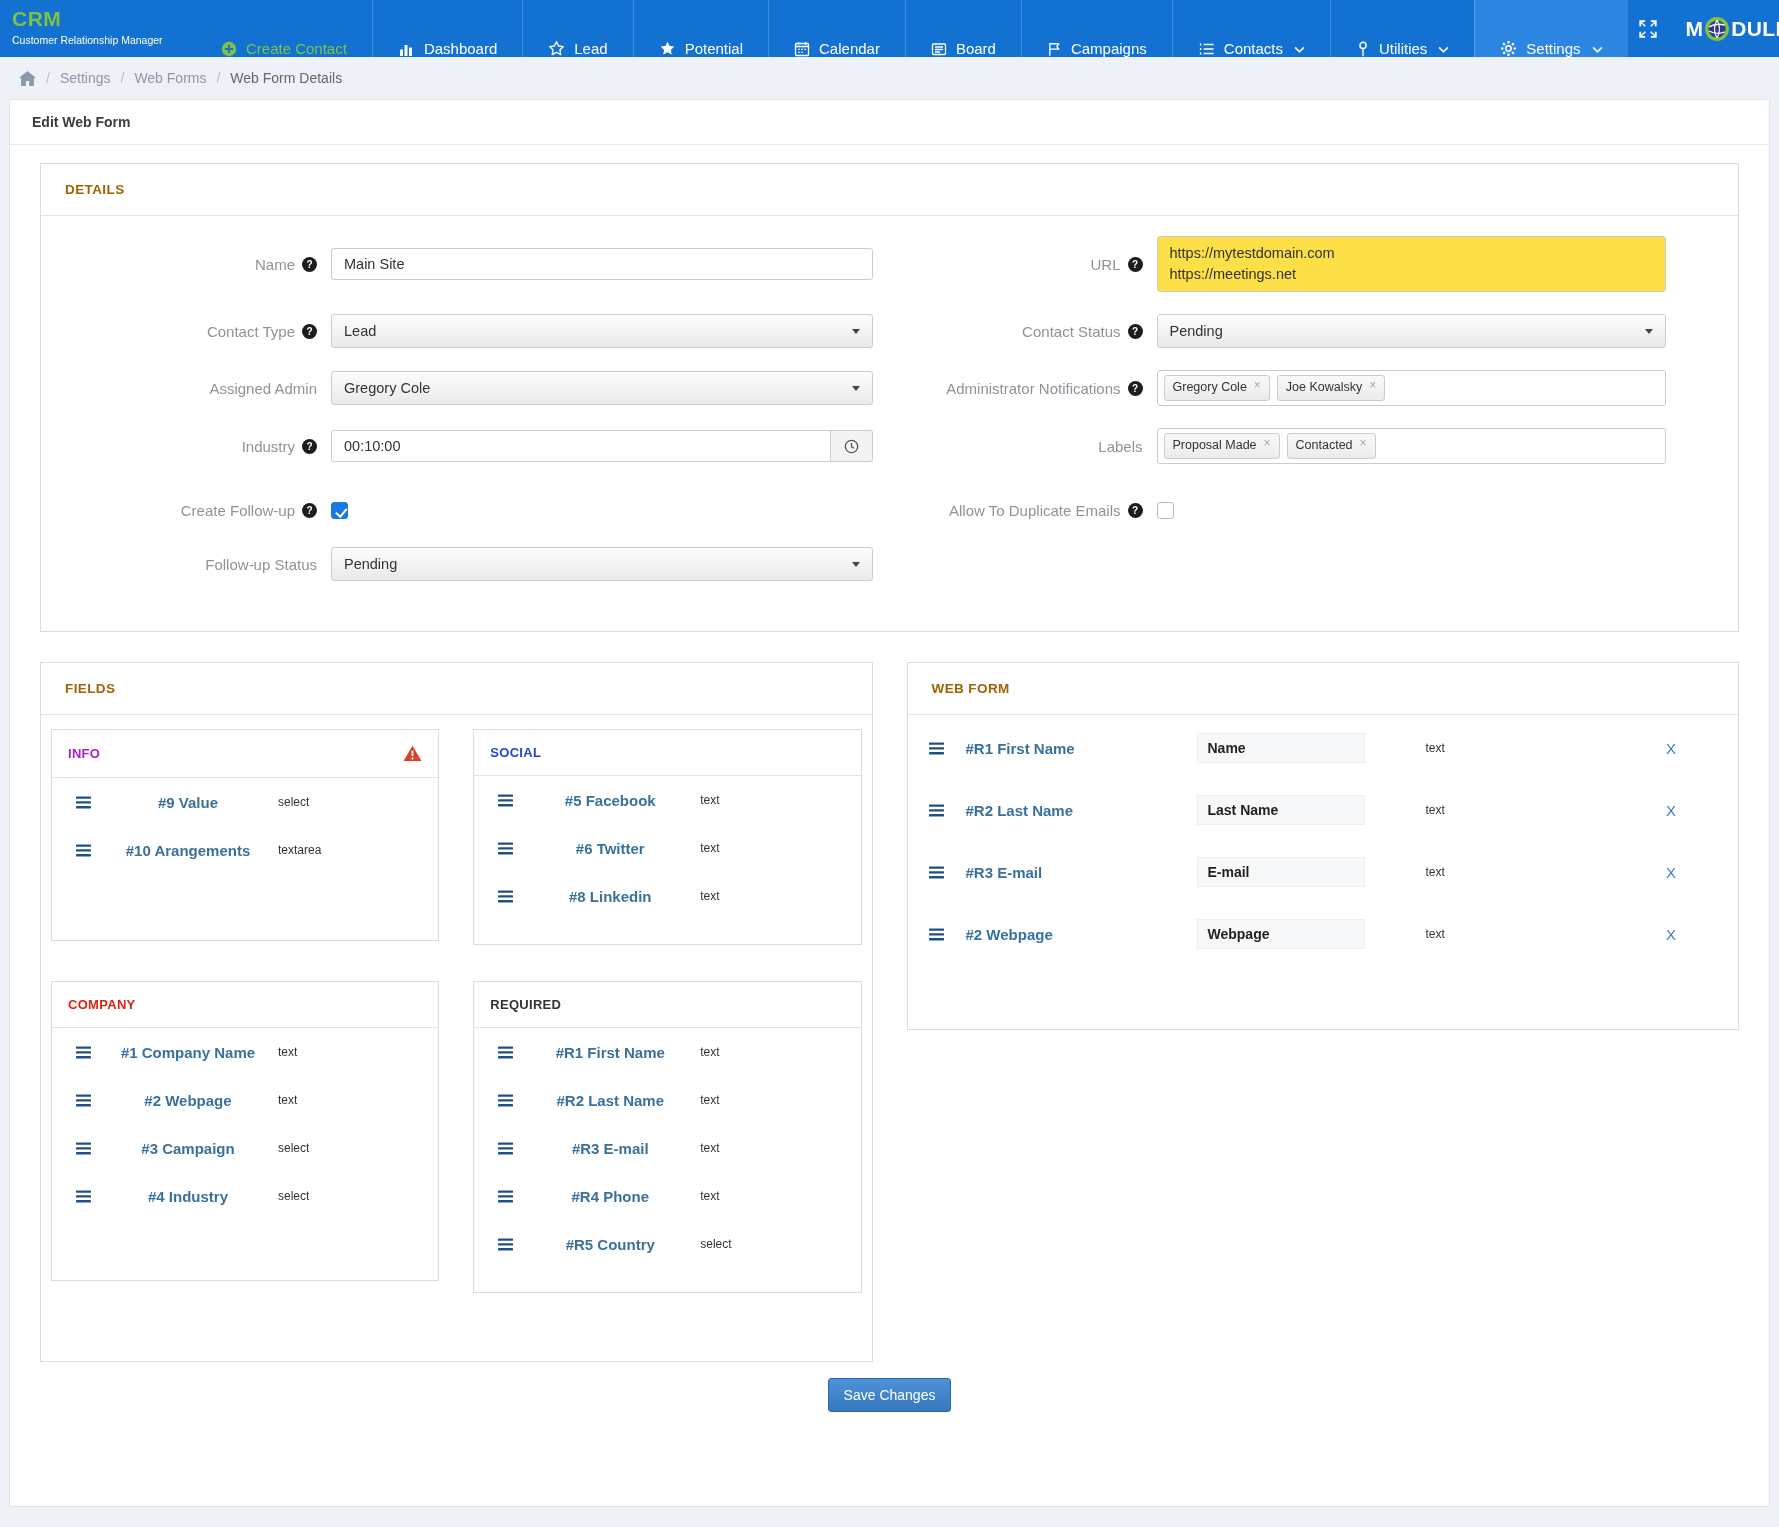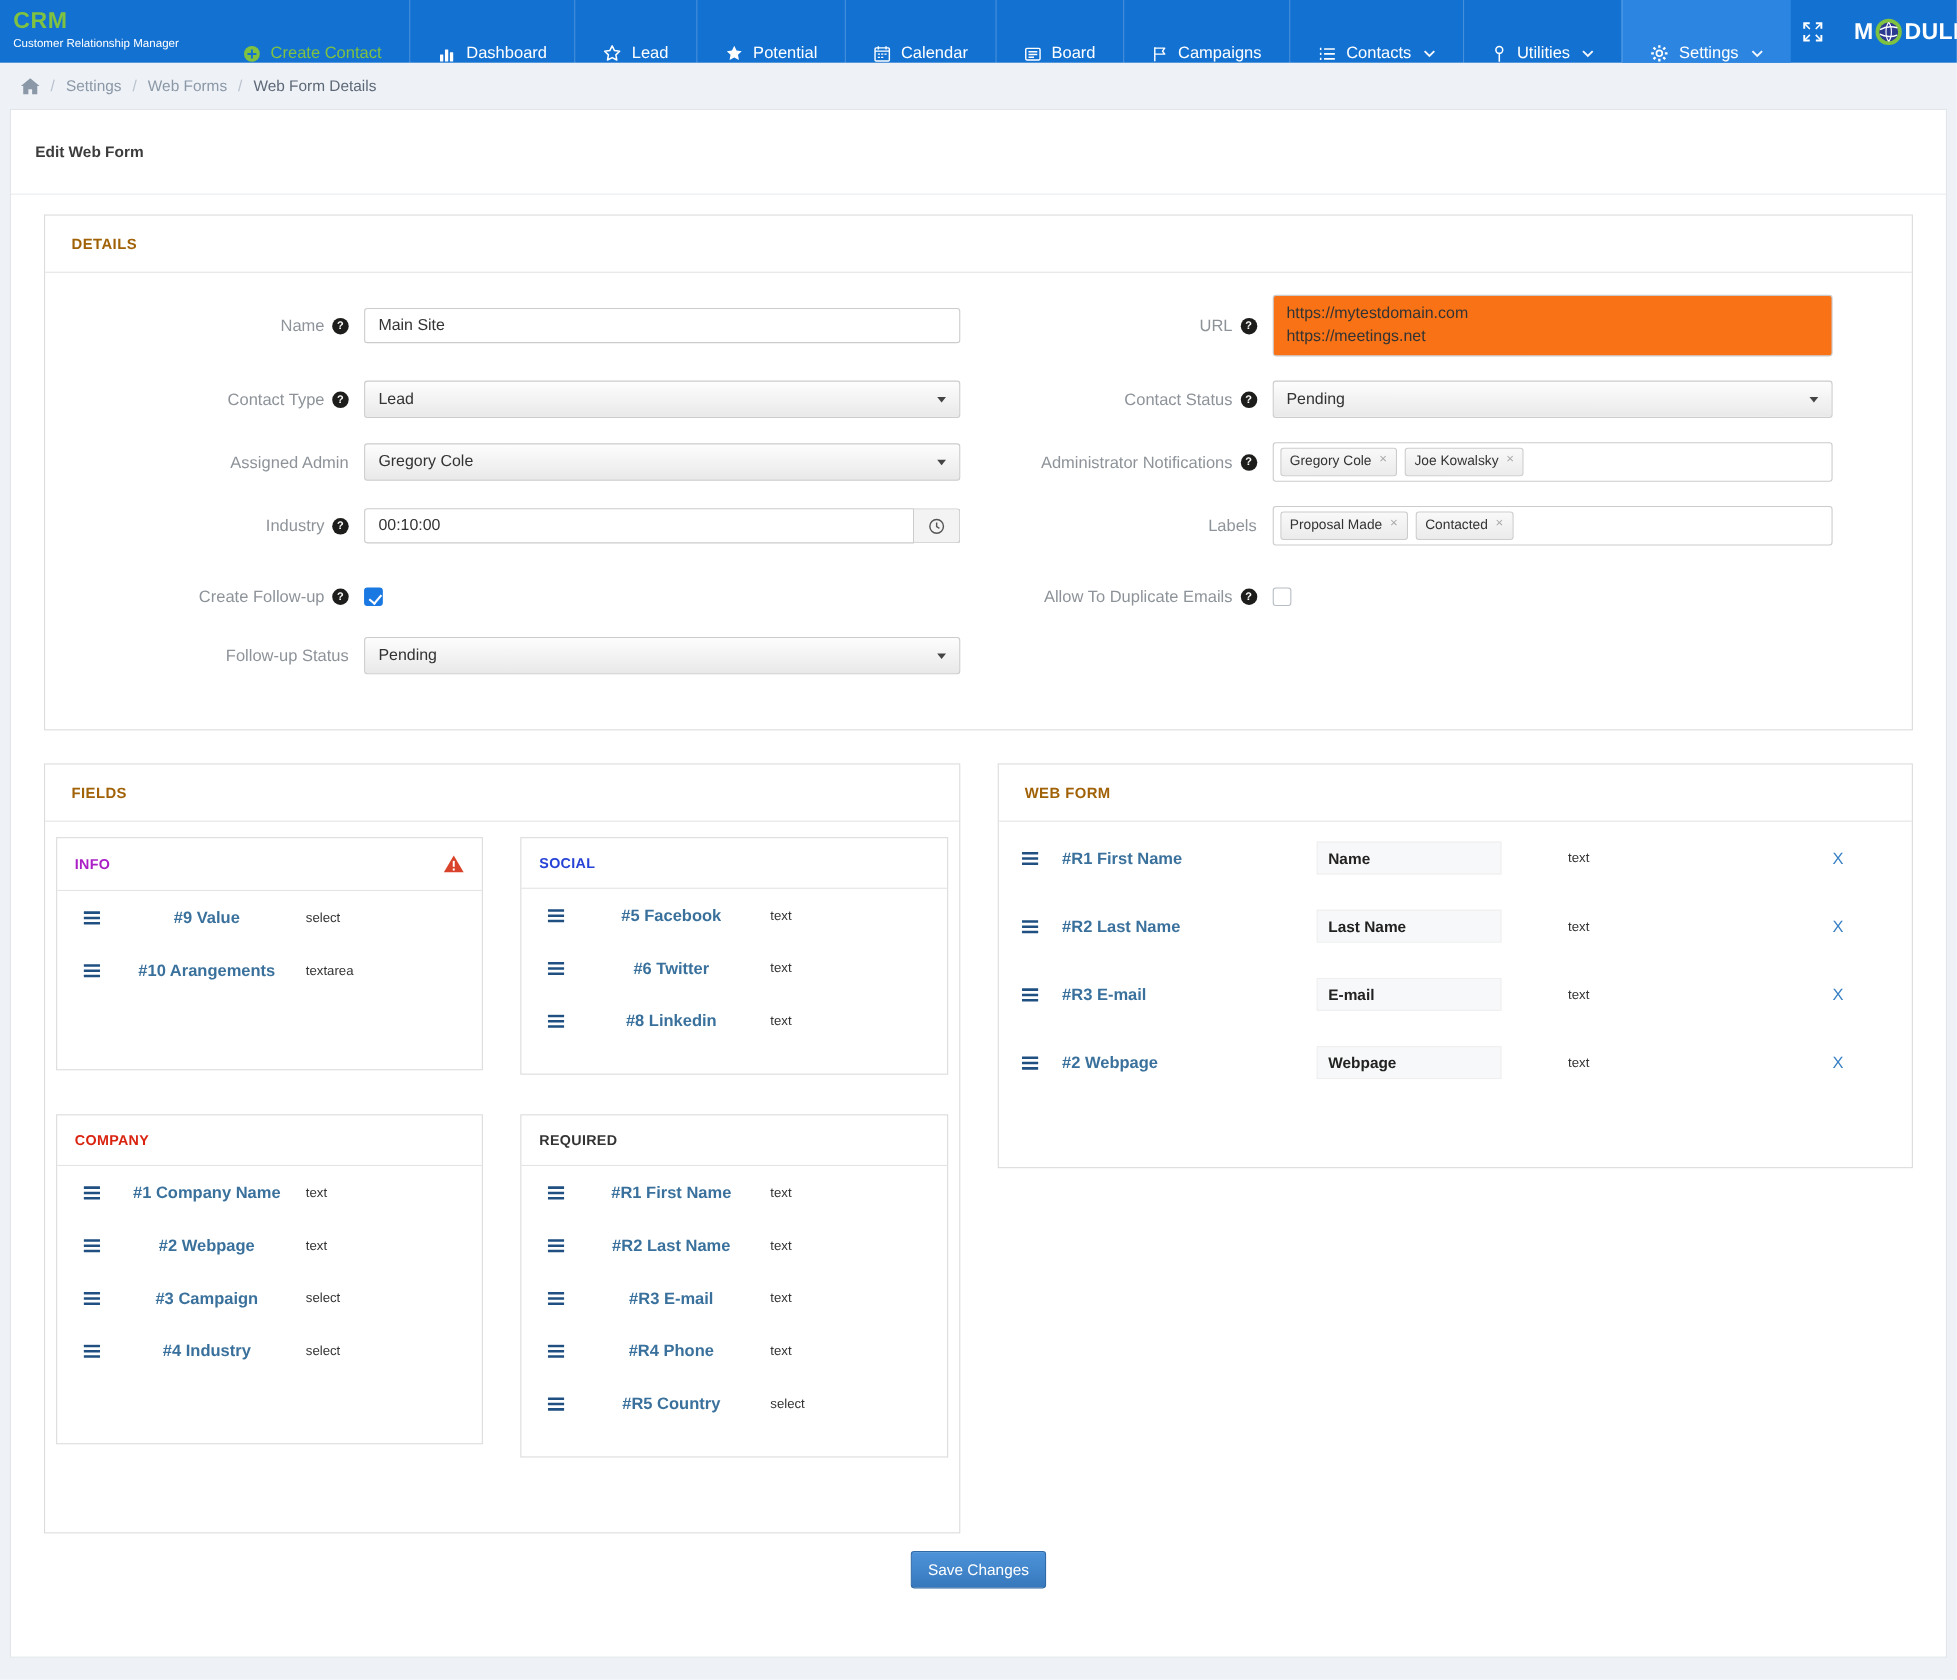--- a/index.html
+++ b/index.html
@@ -23,37 +23,37 @@
   .logo .globe-wrap { margin:0 1px; }
 
   
   .breadcrumb { display:flex; align-items:center; gap:10px; padding:13px 19px; font-size:14px; color:#aeb7c2; }
   .crumb { color:#8b98a7; cursor:pointer; }
   .crumb.current { color:#5d6977; cursor:default; }
   .crumb-sep { color:#b9c2cc; }
 
   
   .main-card { margin:0 9px 9px; background:#fff; border:1px solid #e2e6ea; min-height:1408px; }
-  .card-title { padding:30px 22px; font-size:14px; font-weight:bold; color:#3c3c3c; border-bottom:1px solid #e8ebee; }
+  .card-title { padding:14px 22px; font-size:14px; font-weight:bold; color:#3c3c3c; border-bottom:1px solid #e8ebee; }
   .card-body { padding:18px 30px 18px; }
 
   .panel { border:1px solid #dcdcdc; background:#fff; }
   .panel-header { padding:18px 24px; border-bottom:1px solid #e4e4e4; display:flex; align-items:center; justify-content:space-between; }
   .panel-heading { font-size:13.5px; font-weight:bold; color:#a16207; letter-spacing:.4px; }
 
   
   .details-body { padding:20px 0 28px; }
   .form-row { display:grid; grid-template-columns:290px minmax(0,1fr) 244px minmax(0,1fr); align-items:center; margin-bottom:22px; }
   .form-row.gap-top { margin-top:38px; margin-bottom:28px; }
   .form-label { display:flex; justify-content:flex-end; align-items:center; gap:7px; text-align:right; padding-right:14px; color:#8d9399; font-size:15px; }
   .help-icon { width:15px; height:15px; border-radius:50%; background:#1d1d1b; color:#fff; font-size:10px; font-weight:bold; display:inline-flex; align-items:center; justify-content:center; flex:0 0 15px; cursor:pointer; }
   .ctrl { padding-right:40px; min-width:0; }
   .ctrl.right { padding-right:72px; }
   .text-input { height:32px; border:1px solid #ccc; border-radius:3px; background:#fff; display:flex; align-items:center; padding:0 12px; font-size:14.5px; color:#333; }
-  .textarea-box { border:1px solid #ccc; border-radius:3px; background:#f97316; padding:6px 12px; font-size:14.5px; color:#333; line-height:21px; min-height:56px; }
+  .textarea-box { border:1px solid #ccc; border-radius:3px; background:#fde047; padding:6px 12px; font-size:14.5px; color:#333; line-height:21px; min-height:56px; }
   .select-box { height:34px; border:1px solid #ccc; border-radius:3px; background:linear-gradient(#fdfdfd,#e9e9e9); display:flex; align-items:center; padding:0 30px 0 12px; font-size:14.5px; color:#333; position:relative; cursor:pointer; }
   .select-box::after { content:""; position:absolute; right:12px; top:50%; margin-top:-2px; border-left:4.5px solid transparent; border-right:4.5px solid transparent; border-top:5.5px solid #444; }
   .tags-box { min-height:36px; border:1px solid #ccc; border-radius:3px; background:#fff; padding:3px 6px; display:flex; align-items:center; gap:7px; flex-wrap:wrap; }
   .tag { background:linear-gradient(#f9f9f9,#ebebeb); border:1px solid #ccc; border-radius:3px; padding:5px 8px 6px; font-size:12.5px; color:#333; display:inline-flex; align-items:flex-start; gap:7px; line-height:1; }
   .tag-x { color:#a6a6a6; font-size:12px; line-height:8px; cursor:pointer; }
   .checkbox { width:17px; height:17px; border-radius:3px; border:1px solid #b7bdc4; background:#fff; position:relative; cursor:pointer; }
   .checkbox.checked { background:#1a78e2; border-color:#1a78e2; }
   .checkbox.checked::after { content:""; position:absolute; left:5.5px; top:2.5px; width:4.5px; height:8.5px; border:solid #fff; border-width:0 2px 2px 0; transform:rotate(40deg); }
   .input-group { display:flex; }
   .input-group .text-input { flex:1; border-radius:3px 0 0 3px; }

